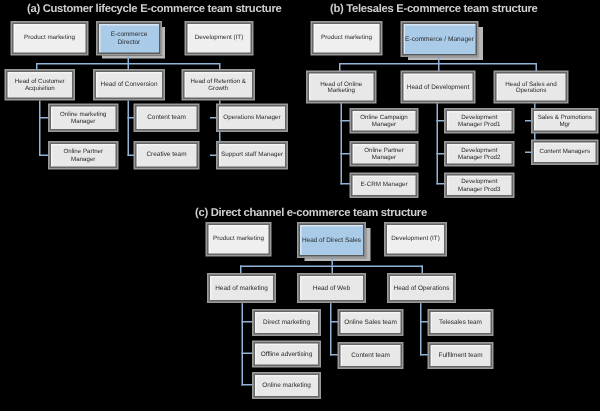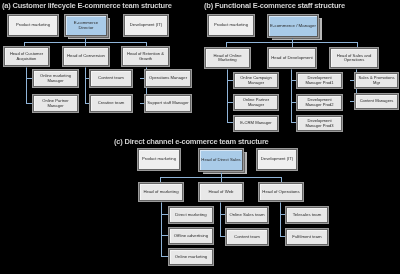--- a/index.html
+++ b/index.html
@@ -2,21 +2,21 @@
 <html><head>
 <meta charset="utf-8">
 <style>
   html,body{margin:0;padding:0;background:#000;}
   body{width:400px;height:274px;overflow:hidden;
        font-family:"Liberation Sans","DejaVu Sans",sans-serif;color:#000;}
   #stage{position:relative;width:400px;height:274px;background:#000;}
 
   .panel{position:absolute;}
   .ptitle{position:absolute;font-weight:bold;color:#cfcfcf;white-space:nowrap;
-          letter-spacing:-.2px;}
+          letter-spacing:-.2px;margin-left:16px;}
 
   
   .nb{position:absolute;box-sizing:border-box;background:#e8e8e8;
       border:1px solid #666;outline:1px solid #9a9a9a;
       display:flex;align-items:center;justify-content:center;text-align:center;
       color:#2a2a2a;line-height:1.02;overflow:hidden;
       box-shadow:1px 1px 0 rgba(255,255,255,.55) inset,1.5px 1.5px 1px rgba(0,0,0,.45);}
   .nb span{display:block;width:100%;padding:0 1px;}
   .nb.hl{background:#a9cbe8;border-color:#5a5a5a;}
   .nb.plain{background:#efefef;}
@@ -87,21 +87,21 @@
     <div class="ln" style="left:140px;top:103px;width:8px;height:1px;"></div>
     <div class="nb" style="left:145px;top:70px;width:46px;height:17px;font-size:4.2px;">
       <span>Operations Manager</span>
       </div>
     <div class="nb" style="left:145px;top:95px;width:46px;height:17px;font-size:4.2px;">
       <span>Support staff Manager</span>
       </div>
   </div>
 
   <div class="panel">
-    <div class="ptitle" style="left:204px;top:1px;font-size:7.5px;">(b) Functional E-commerce staff structure</div>
+    <div class="ptitle" style="left:204px;top:1px;font-size:7.5px;">(b) Telesales E-commerce team structure</div>
 
     <div class="shadow" style="left:272px;top:18px;width:50px;height:22px;"></div>
     <div class="nb plain" style="left:208px;top:15px;width:46px;height:21px;font-size:4.2px;">
       <span>Product marketing</span>
       </div>
     <div class="nb hl" style="left:268px;top:15px;width:50px;height:22px;font-size:4.4px;">
       <span>E-commerce / Manager</span>
       </div>
 
     <div class="ln" style="left:292px;top:37px;width:1px;height:5px;"></div>

